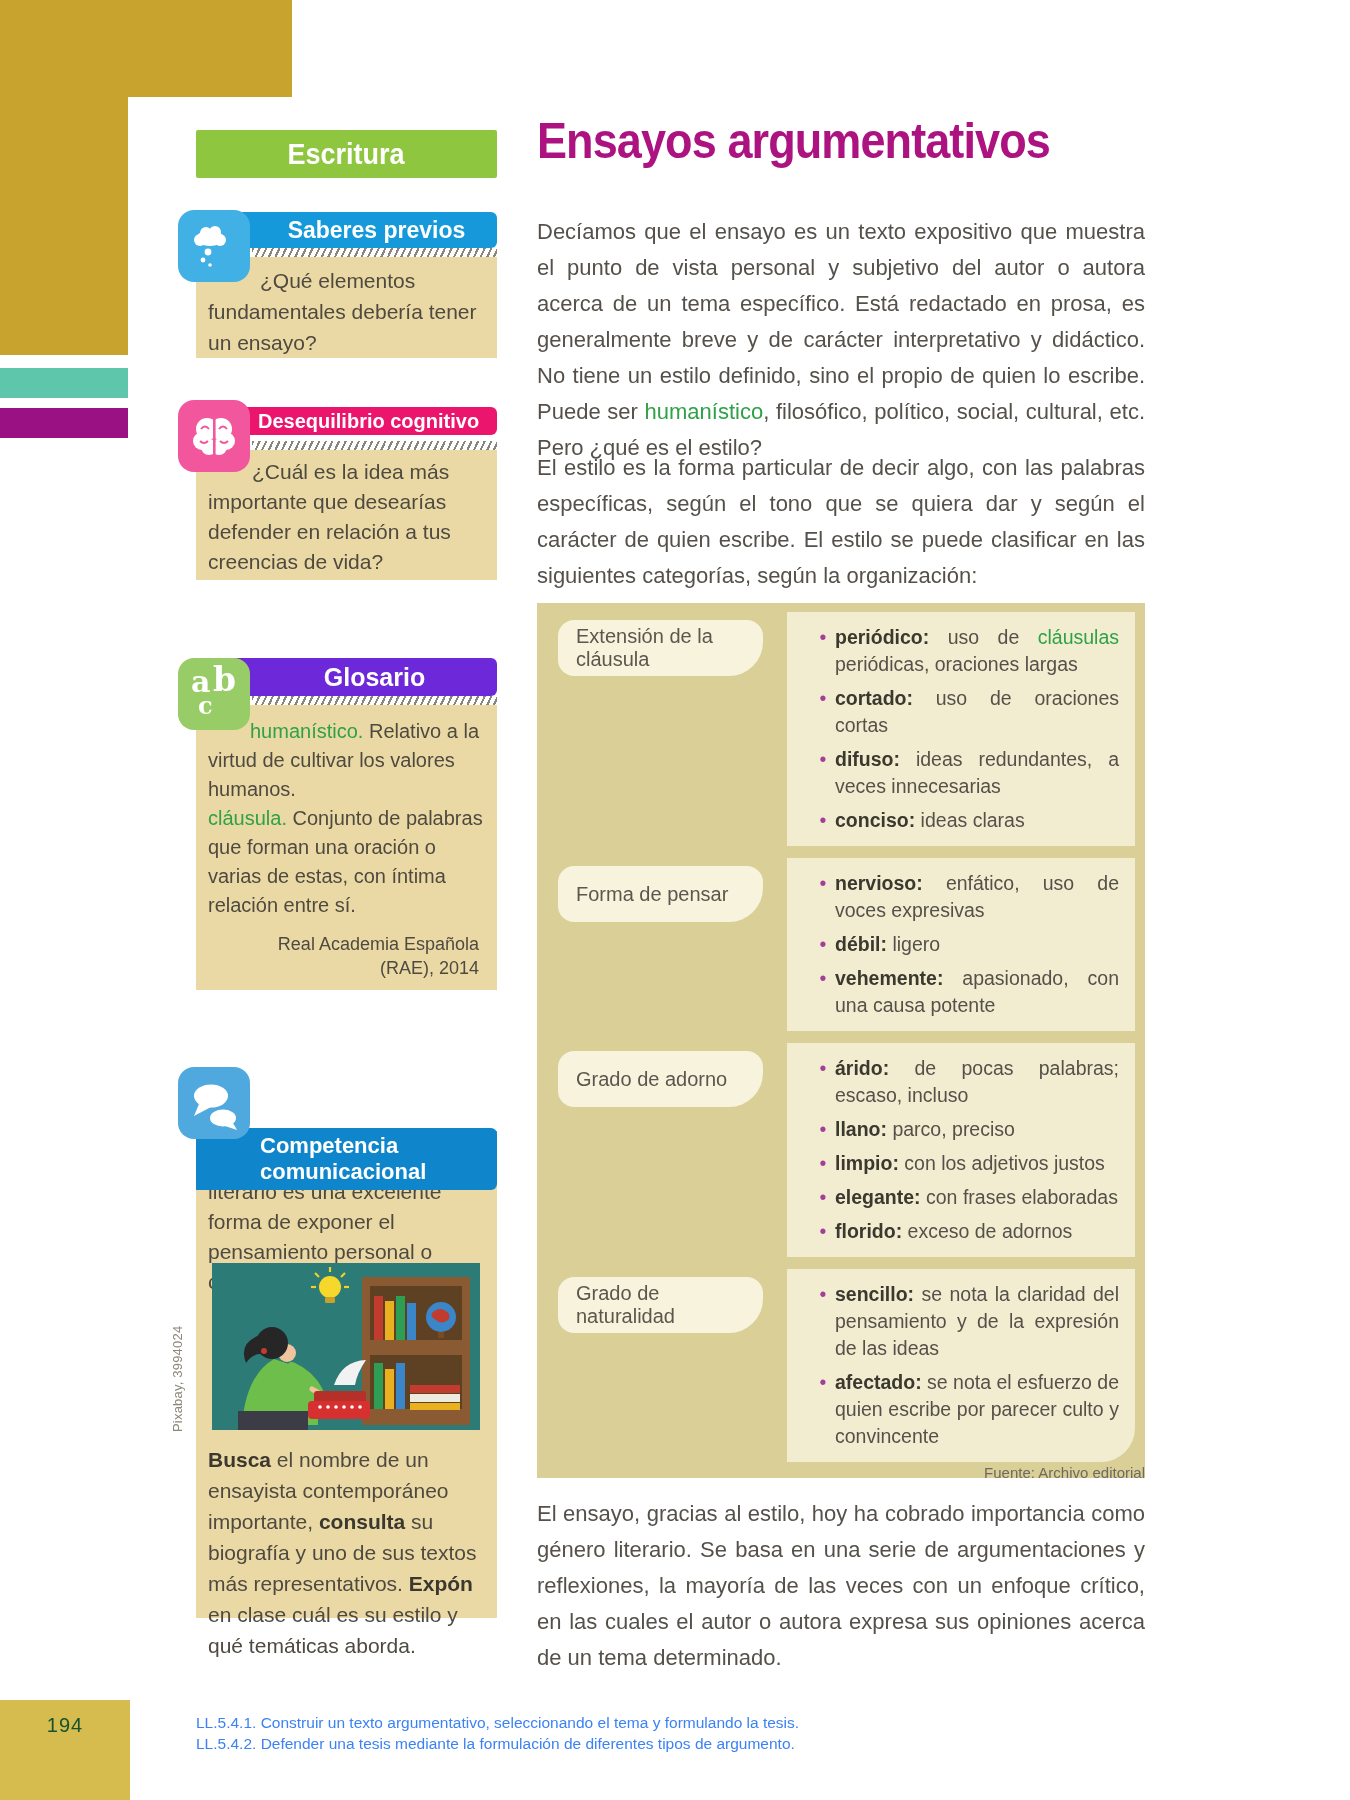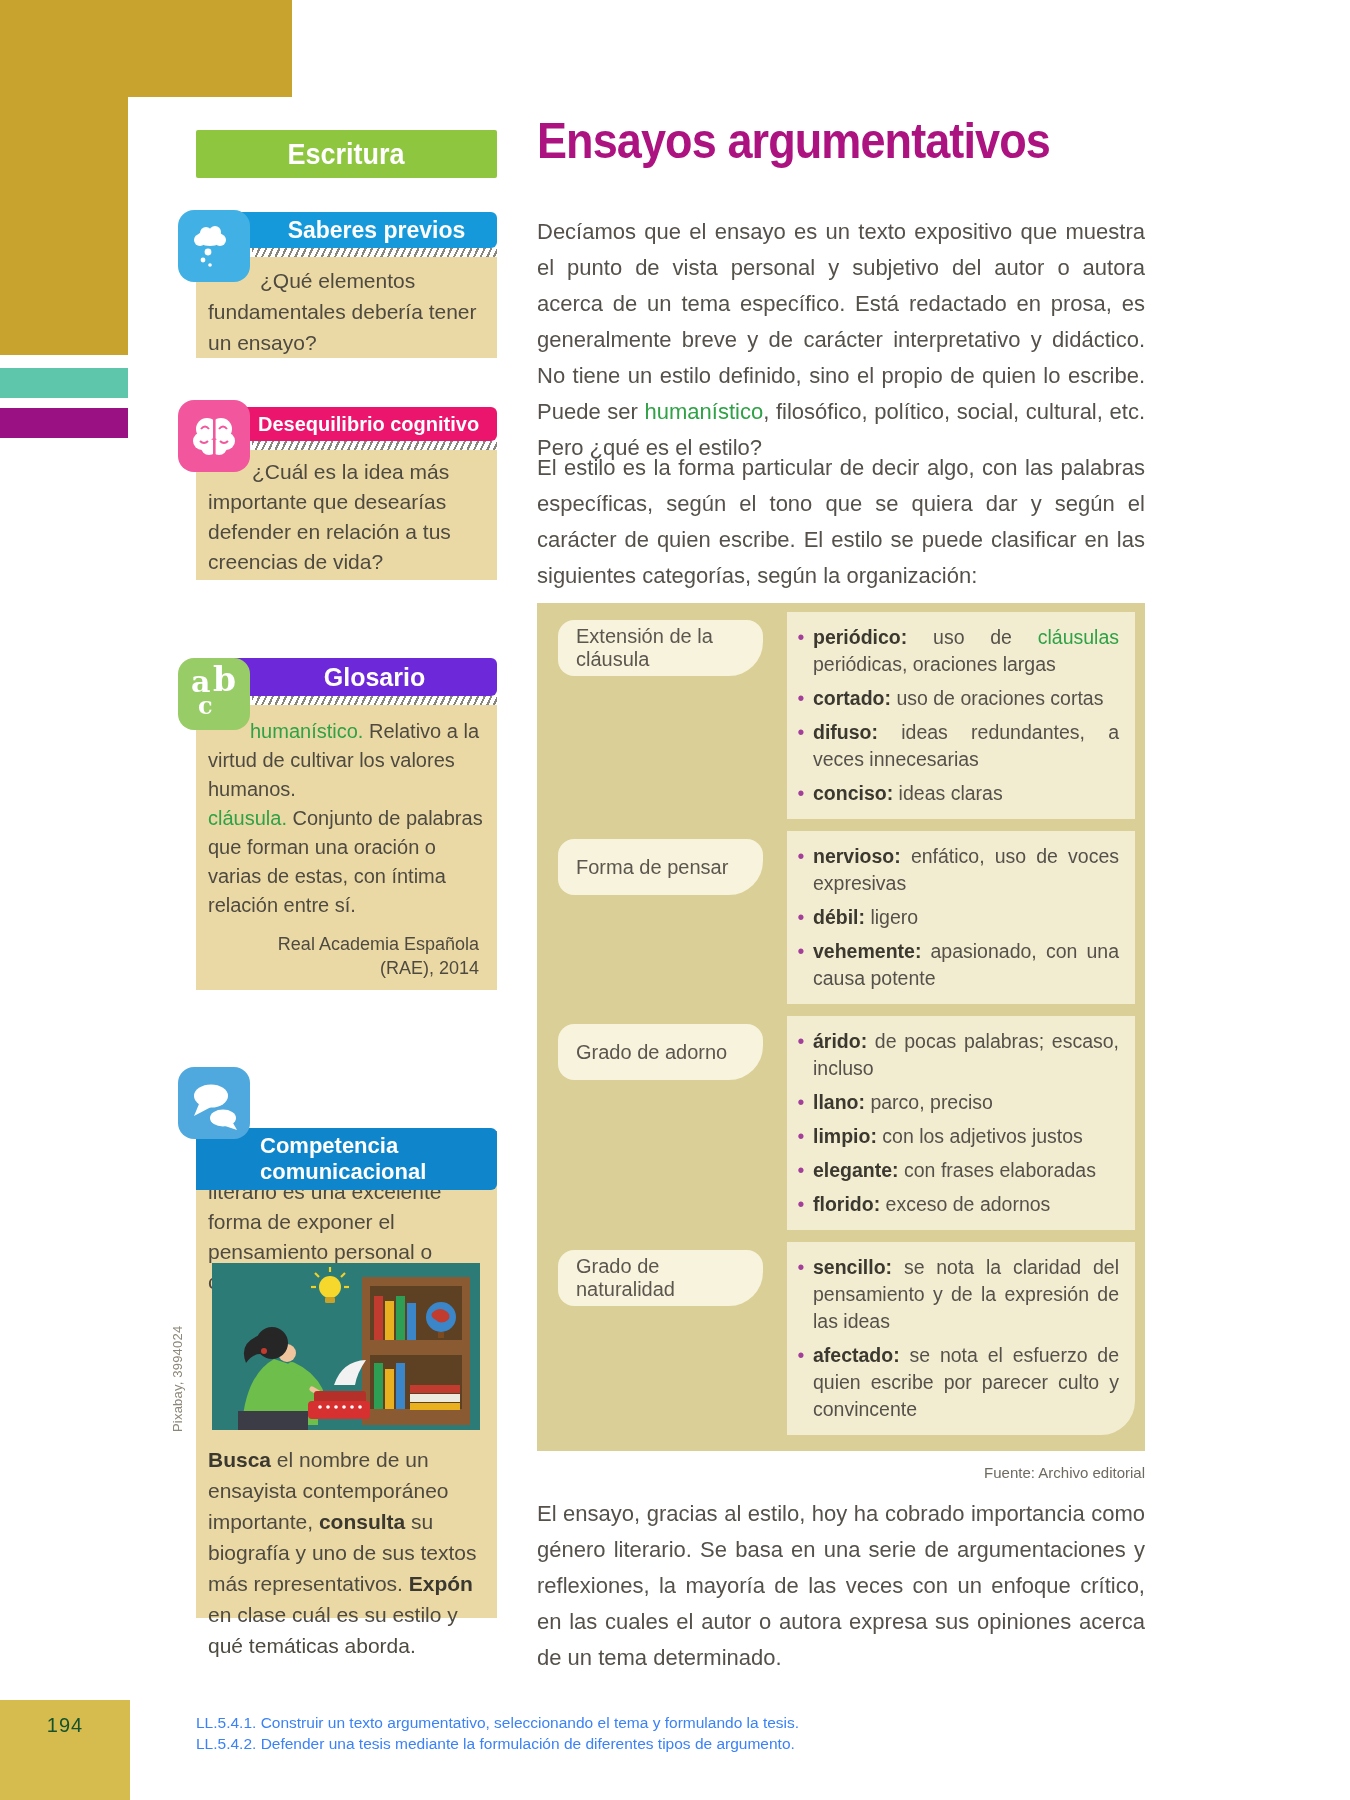--- a/index.html
+++ b/index.html
@@ -26,21 +26,21 @@
   .icon-box { left:178px; width:72px; height:72px; border-radius:16px; display:flex;
               align-items:center; justify-content:center; z-index:3; }
   #saberes-icon  { top:210px;  background:#41B1E5; }
   #deseq-icon    { top:400px;  background:#F2569C; }
   #glosario-icon { top:658px;  background:#98CC66; position:absolute; }
   #comp-icon     { top:1067px; background:#4FA9DE; }
 
   .section-bar { left:196px; width:301px; color:#fff; font-weight:bold; display:flex; align-items:center;
                  box-sizing:border-box; border-radius:0 6px 6px 0; z-index:2; }
   #saberes-bar  { top:212px;  height:36px; background:#1599DA; font-size:23px; padding-left:60px; justify-content:center; }
-  #deseq-bar    { top:407px;  height:34px; background:#EC156D; font-size:20px; padding-left:62px; }
+  #deseq-bar    { top:407px;  height:28px; background:#EC156D; font-size:20px; padding-left:62px; }
   #glosario-bar { top:658px;  height:38px; background:#6d28d9; font-size:25px; padding-left:56px; justify-content:center; }
   #comp-bar     { top:1128px; height:62px; background:#0F86CB; font-size:22px; line-height:26px;
                   flex-direction:column; align-items:flex-start; justify-content:center; padding-left:64px; }
 
   .hatch { left:252px; width:245px; height:9px;
            background:repeating-linear-gradient(115deg, rgba(96,92,80,.75) 0 2px, rgba(96,92,80,0) 2px 6px); }
   #saberes-hatch  { top:248px; }
   #deseq-hatch    { top:441px; }
   #glosario-hatch { top:696px; }
   #comp-hatch     { top:1130px; }
@@ -75,21 +75,21 @@
   .green-word { color:#2FA147; }
 
   
   #style-table { left:537px; top:603px; width:608px; background:#D9CF97;
                  padding:9px 10px 16px 21px; box-sizing:border-box; }
   .trow { display:flex; gap:24px; margin-bottom:12px; }
   .trow:last-child { margin-bottom:0; }
   .tlabel { flex:0 0 205px; height:56px; background:#F7F3DC; border-radius:16px 16px 34px 16px;
             margin-top:8px; display:flex; align-items:center; padding:0 10px 0 18px;
             font-size:20px; color:#5B564E; box-sizing:border-box; }
-  .tcontent { flex:1; background:#F2EDD0; padding:12px 16px 12px 2px; }
+  .tcontent { flex:1; background:#F2EDD0; padding:12px 16px 12px 24px; }
   .trow:last-child .tcontent { border-radius:0 0 34px 0; }
   .titem { display:flex; margin-bottom:7px; font-size:19.5px; line-height:27px; color:#55514A; }
   .titem:last-child { margin-bottom:0;justify-content:space-between; }
   .bdot { flex:0 0 24px; color:#A33F9B; text-align:center; }
   .bdot::before { content:"•"; }
   .titem-text { flex:1; text-align:justify; }
   .titem-text b { color:#3B382F; }
 
   #table-source { left:537px; top:1464px; width:608px; text-align:right;
                   font-size:15px; color:#6E6A60; }

